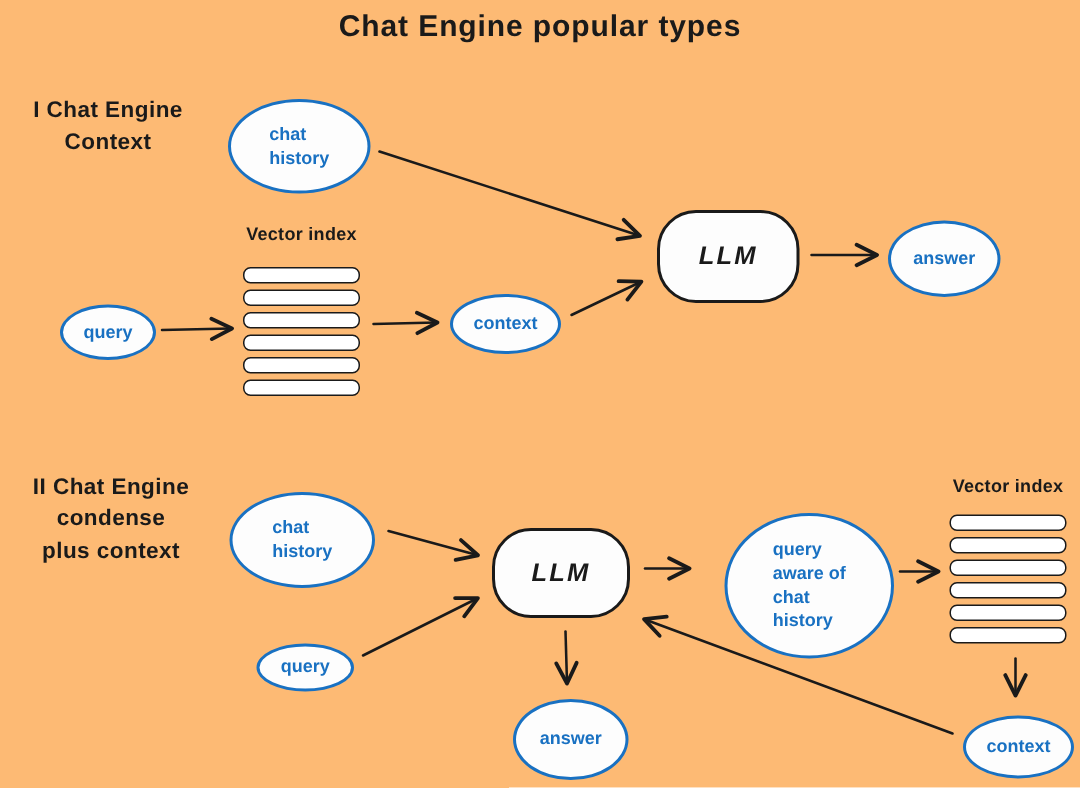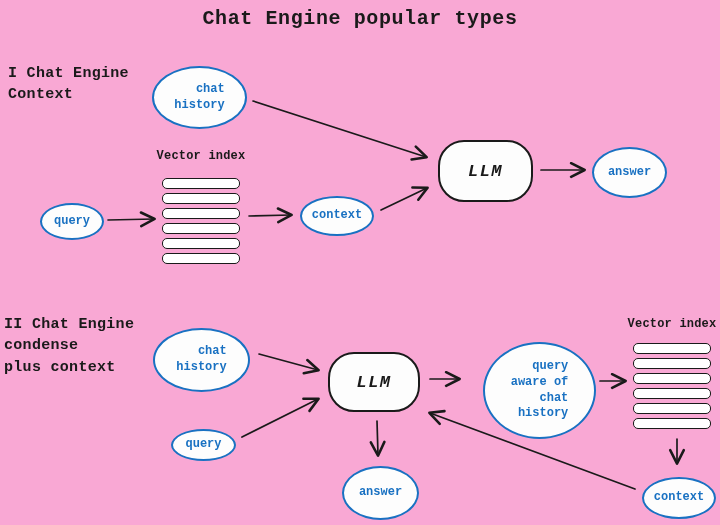--- a/index.html
+++ b/index.html
@@ -1,35 +1,35 @@
 <!DOCTYPE html>
 <html><head>
 <meta charset="utf-8">
 <style>
   :root{
     --ink:#1a1a1a;
     --blue:#1971c2;
   }
   html,body{margin:0;padding:0;background:#ffffff;}
   .canvas{
-    position:relative;width:720px;height:525px;background:#f9a8d4;
-    font-family:Liberation Mono, monospace;overflow:hidden;
+    position:relative;width:720px;height:525px;background:#fdba74;
+    font-family:Liberation Sans, sans-serif;overflow:hidden;
   }
   .arrows{position:absolute;left:0;top:0;width:720px;height:525px;}
   .title{
     position:absolute;top:7px;left:0;width:720px;text-align:center;
     font-size:20px;letter-spacing:0.6px;color:var(--ink);font-weight:600;
   }
   .heading{
     position:absolute;color:var(--ink);font-size:15px;line-height:1.42;
-    text-align:left;white-space:pre-line;font-weight:600;letter-spacing:0.3px;
+    text-align:center;white-space:pre-line;font-weight:600;letter-spacing:0.3px;
   }
   .node{
     position:absolute;display:flex;align-items:center;justify-content:center;
-    text-align:right;box-sizing:border-box;background:#fdfdfd;
+    text-align:left;box-sizing:border-box;background:#fdfdfd;
   }
   .ellipse{
     border:2px solid var(--blue);border-radius:50%;color:var(--blue);
     font-size:12px;line-height:1.3;white-space:pre-line;font-weight:600;
   }
   .llm{
     border:2px solid var(--ink);border-radius:26px;color:var(--ink);
     font-size:17px;font-style:italic;letter-spacing:1.5px;font-weight:600;
   }
   .vi-label{

